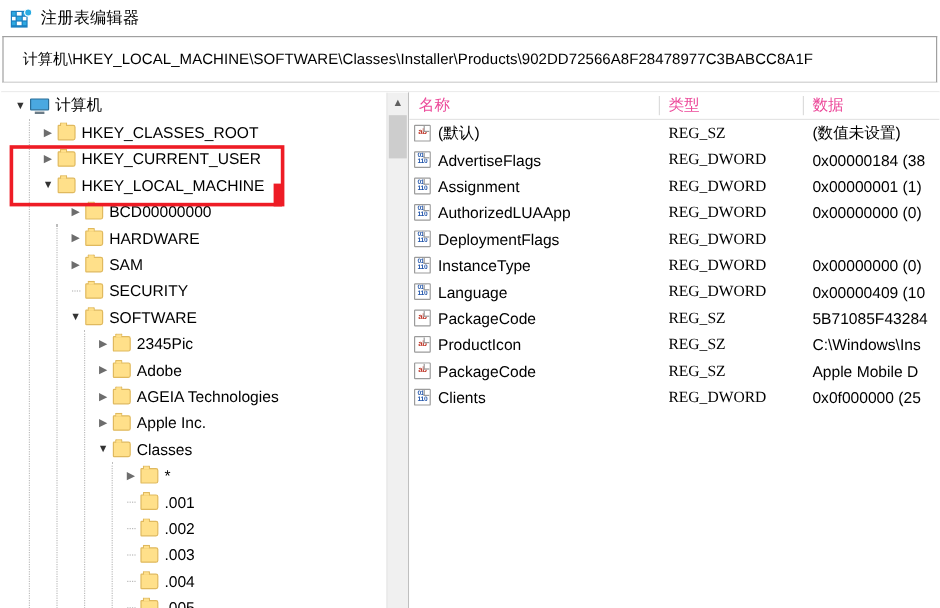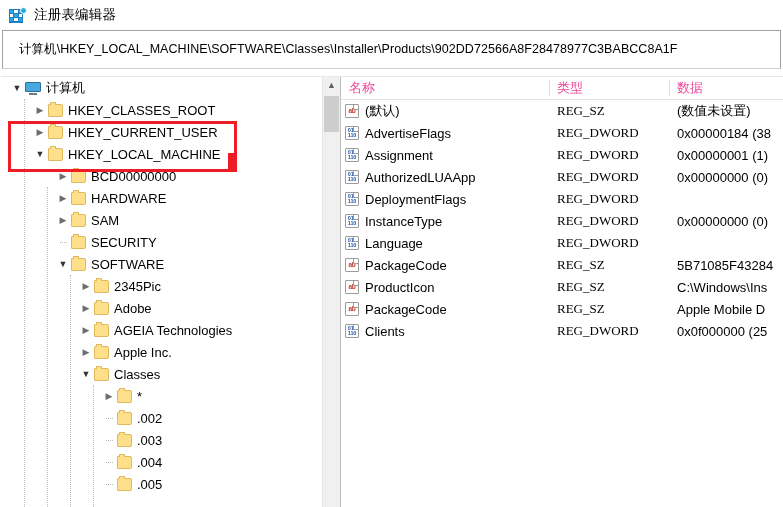--- a/index.html
+++ b/index.html
@@ -478,20 +478,26 @@
             <div class="tree-row">
               <div class="indent" style="width: 100px;"></div>
               <div class="twisty">▶</div>
               <div class="folder"></div>
               <div class="tree-label">*</div>
             </div>
             <div class="tree-row">
               <div class="indent" style="width: 100px;"></div>
               <div class="twisty leaf"></div>
               <div class="folder"></div>
+              <div class="tree-label">.001</div>
+            </div>
+            <div class="tree-row">
+              <div class="indent" style="width: 100px;"></div>
+              <div class="twisty leaf"></div>
+              <div class="folder"></div>
               <div class="tree-label">.002</div>
             </div>
             <div class="tree-row">
               <div class="indent" style="width: 100px;"></div>
               <div class="twisty leaf"></div>
               <div class="folder"></div>
               <div class="tree-label">.003</div>
             </div>
             <div class="tree-row">
               <div class="indent" style="width: 100px;"></div>
@@ -586,20 +592,21 @@
           </div>
           <div class="list-row">
             <div class="cell name">
               <div class="val-icon dword">
                 <b>011</b>
                 <b>110</b>
               </div>
               <span>Language</span>
             </div>
             <div class="cell type">REG_DWORD</div>
+            <div class="cell data">0x00000409 (10</div>
           </div>
           <div class="list-row">
             <div class="cell name">
               <div class="val-icon sz">
                 <span>ab</span>
               </div>
               <span>PackageCode</span>
             </div>
             <div class="cell type">REG_SZ</div>
             <div class="cell data">5B71085F43284</div>

